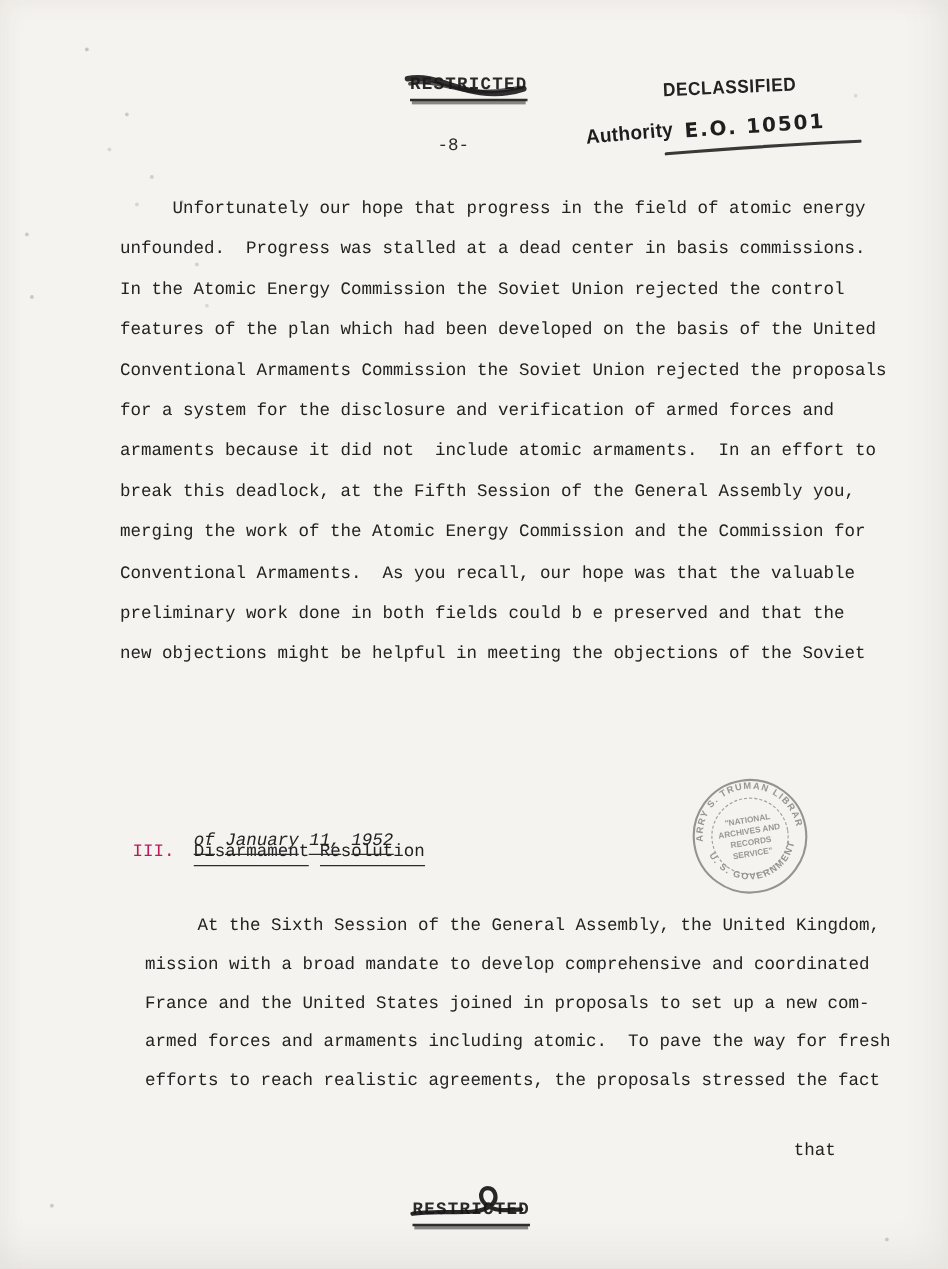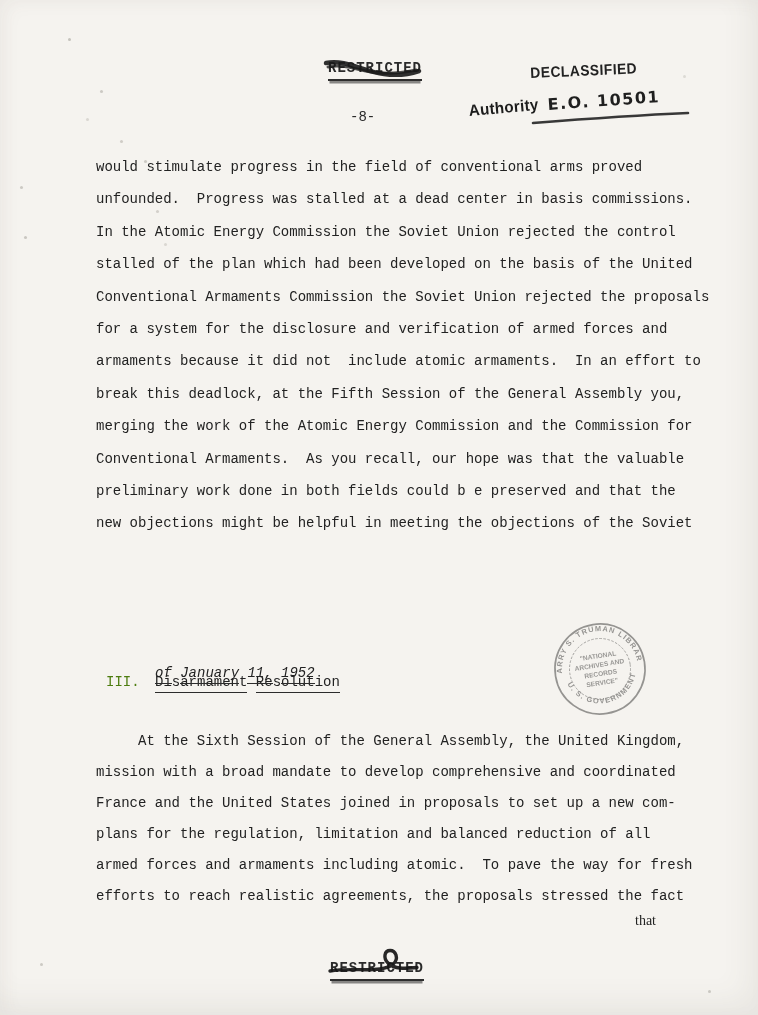--- a/index.html
+++ b/index.html
@@ -38,28 +38,28 @@
     font-family:"Liberation Sans","DejaVu Sans",sans-serif;font-weight:700;font-size:16px;
     transform:rotate(-5deg) scaleX(.95);transform-origin:left top;color:#1d1d1d;letter-spacing:.3px;}
   .authority-value{position:absolute;left:547px;top:95px;
     font-family:"DejaVu Sans","Liberation Sans",sans-serif;font-weight:700;font-size:16px;
     letter-spacing:1.5px;transform:rotate(-4deg);transform-origin:left top;color:#1f1f1f;}
   .authority-underline{position:absolute;left:531px;top:106px;}
   .page-number{position:absolute;left:350px;top:109px;font-size:14px;color:#2a2a2a;}
   
   .para{position:absolute;left:96px;font-size:14px;color:#222;}
   .p1{top:151px;line-height:32.4px;}
-  .p2{top:726px;line-height:31px;}
+  .p2{top:726px;line-height:31px;margin-left:20px;}
   .tl{white-space:pre;}
-  .heading-number{position:absolute;left:106px;top:674px;font-size:14px;font-weight:400;color:#4d7c0f;}
+  .heading-number{position:absolute;left:106px;top:674px;font-size:14px;font-weight:400;color:#be185d;}
   .heading-line{position:absolute;left:155px;font-size:14px;color:#222;white-space:pre;}
   .hl1{top:674px;text-align:center;}
   .hl2{top:665px;font-style:italic;}
   .uw{border-bottom:1.5px solid #2c2c2c;padding-bottom:1.5px;}
-  .catchword{position:absolute;left:635px;top:913px;font-size:14px;color:#222;font-family:Liberation Serif, serif;}
+  .catchword{position:absolute;left:635px;top:913px;font-size:14px;color:#222;}
   
   .archive-stamp{position:absolute;left:551px;top:620px;transform:rotate(-9deg);
     mix-blend-mode:multiply;opacity:.85;}
 </style>
 </head>
 <body>
 
 <div class="page">
 
   <div class="speckles"></div>
@@ -75,43 +75,42 @@
   <div class="declassified">DECLASSIFIED</div>
   <div class="authority-label">Authority</div>
   <div class="authority-value">E.O. 10501</div>
   <svg class="authority-underline" width="160" height="22" viewBox="0 0 160 22">
     <path d="M2,17 C 40,14 110,9 157,7" fill="none" stroke="#242424" stroke-width="2.6" stroke-linecap="round" opacity=".9"></path>
   </svg>
 
   <div class="page-number">-8-</div>
 
   <div class="para p1">
-      <div class="tl">would stimulate progress in the field of conventional arms proved</div>
+      <div class="tl">     Unfortunately our hope that progress in the field of atomic energy</div>
       <div class="tl">unfounded.  Progress was stalled at a dead center in basis commissions.</div>
       <div class="tl">In the Atomic Energy Commission the Soviet Union rejected the control</div>
-      <div class="tl">stalled of the plan which had been developed on the basis of the United</div>
+      <div class="tl">features of the plan which had been developed on the basis of the United</div>
       <div class="tl">Conventional Armaments Commission the Soviet Union rejected the proposals</div>
       <div class="tl">for a system for the disclosure and verification of armed forces and</div>
       <div class="tl">armaments because it did not  include atomic armaments.  In an effort to</div>
       <div class="tl">break this deadlock, at the Fifth Session of the General Assembly you,</div>
       <div class="tl">merging the work of the Atomic Energy Commission and the Commission for</div>
       <div class="tl">Conventional Armaments.  As you recall, our hope was that the valuable</div>
       <div class="tl">preliminary work done in both fields could b e preserved and that the</div>
       <div class="tl">new objections might be helpful in meeting the objections of the Soviet</div>
     </div>
 
   <div class="heading-number">III.</div>
   <div class="heading-line hl1"><span class="uw">Disarmament</span> <span class="uw">Resolution</span></div>
   <div class="heading-line hl2"><span class="uw">of</span> <span class="uw">January</span> <span class="uw">11,</span> <span class="uw">1952</span></div>
 
   <div class="para p2">
       <div class="tl">     At the Sixth Session of the General Assembly, the United Kingdom,</div>
       <div class="tl">mission with a broad mandate to develop comprehensive and coordinated</div>
       <div class="tl">France and the United States joined in proposals to set up a new com-</div>
-      <div class="tl">plans for the regulation, limitation and balanced reduction of all</div>
       <div class="tl">armed forces and armaments including atomic.  To pave the way for fresh</div>
       <div class="tl">efforts to reach realistic agreements, the proposals stressed the fact</div>
     </div>
   <div class="catchword">that</div>
 
   <svg class="archive-stamp" width="98" height="98" viewBox="0 0 98 98">
     <defs>
       <path id="arcTop" d="M 11,49 A 38,38 0 1 1 87,49"></path>
       <path id="arcBottom" d="M 13,53 A 36.5,36.5 0 0 0 85,53"></path>
     </defs>

